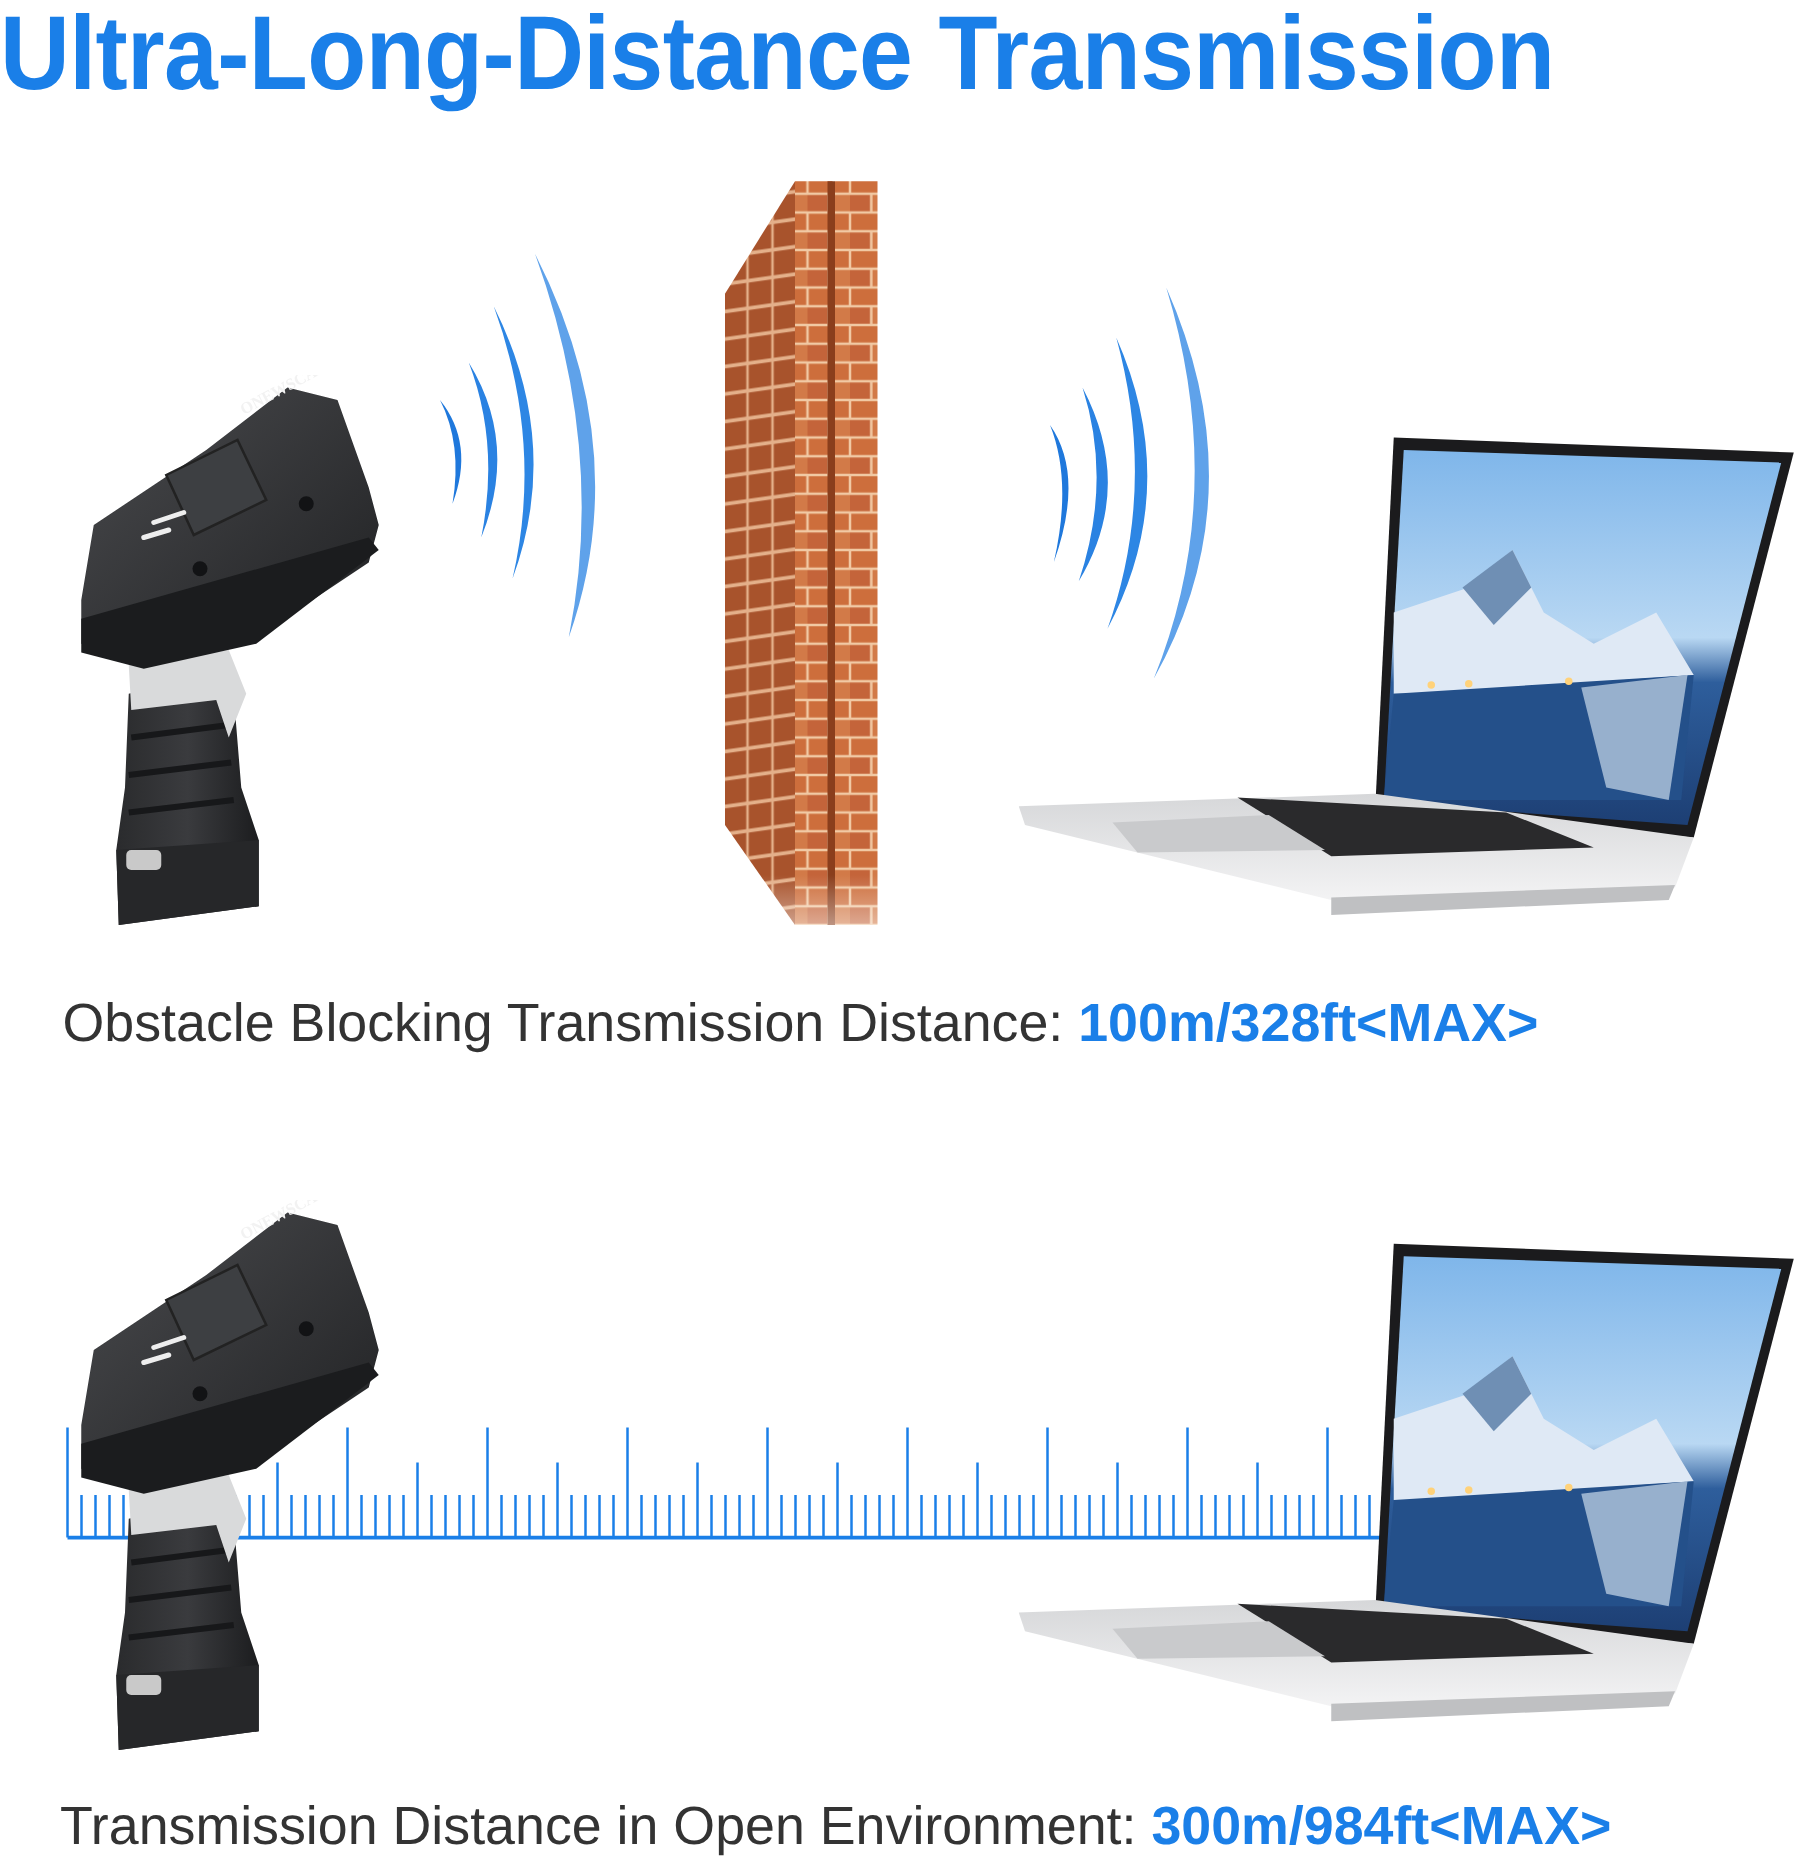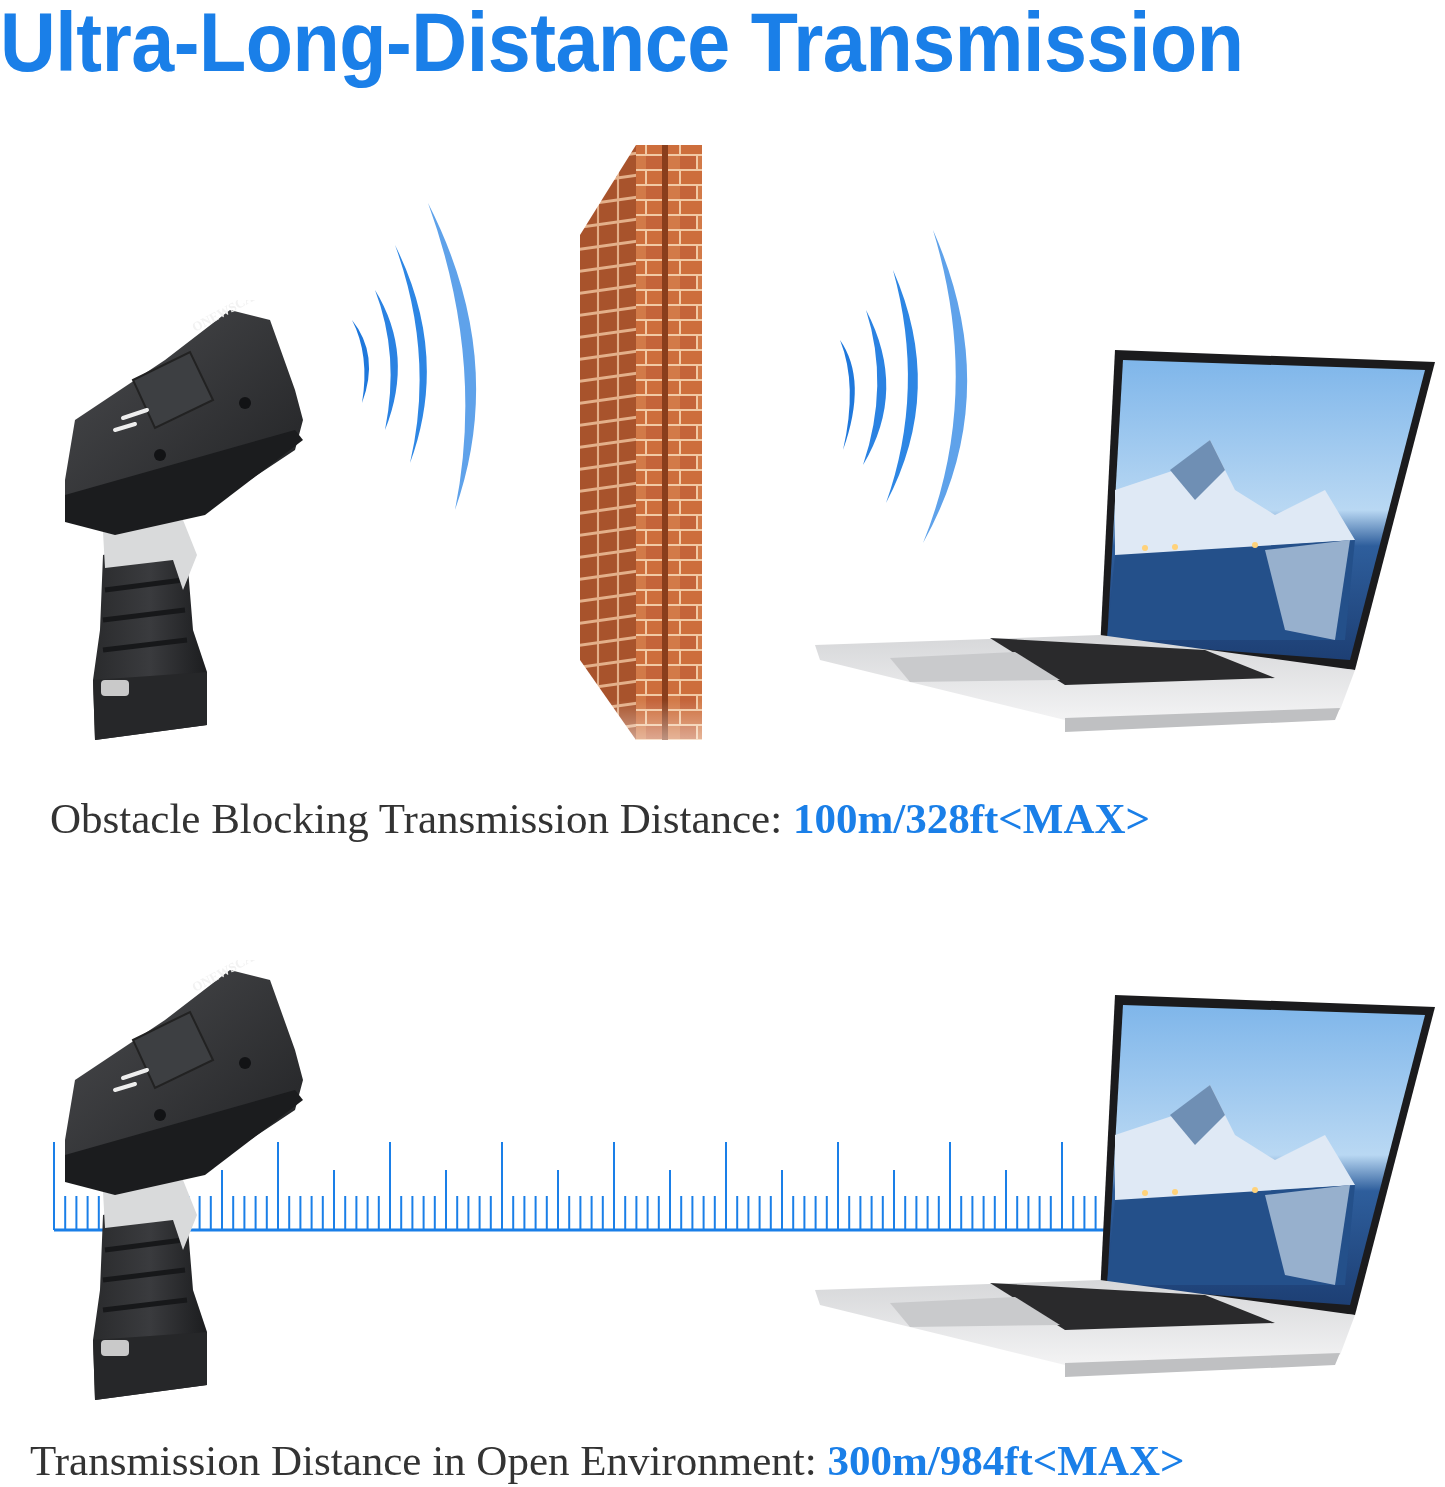--- a/index.html
+++ b/index.html
@@ -1,21 +1,21 @@
 <!DOCTYPE html>
 <html><head>
 <meta charset="utf-8">
 <style>
   html, body { margin: 0; padding: 0; background: #ffffff; }
   body { width: 1445px; height: 1487px; position: relative; overflow: hidden; font-family: "Liberation Sans", sans-serif; }
   .title { position: absolute; left: 0; top: -6px; width: 1445px; font-family: "Liberation Sans", sans-serif; font-weight: 700; font-size: 84px; color: #1a7fe8; letter-spacing: -0.5px; white-space: nowrap; line-height: 96px; transform: scaleX(0.92); transform-origin: left top; }
-  .caption { position: absolute; font-family: Liberation Serif, serif; font-size: 43px; color: #333333; white-space: nowrap; line-height: 50px; }
+  .caption { position: absolute; font-family: Liberation Sans, sans-serif; font-size: 43px; color: #333333; white-space: nowrap; line-height: 50px; }
   .caption .val { color: #1a7fe8; font-weight: 700; }
   .cap1 { left: 50px; top: 794px; }
-  .cap2 { left: 30px; top: 1436px; }
+  .cap2 { left: 48px; top: 1436px; }
   svg { position: absolute; }
 </style>
 </head>
 <body>
 
 <div class="title">Ultra-Long-Distance Transmission</div>
 
 <svg style="left:55px;top:300px" width="260" height="450" viewBox="0 0 260 450">
   <defs>
     <linearGradient id="bodyG" x1="0" y1="0" x2="1" y2="1">

